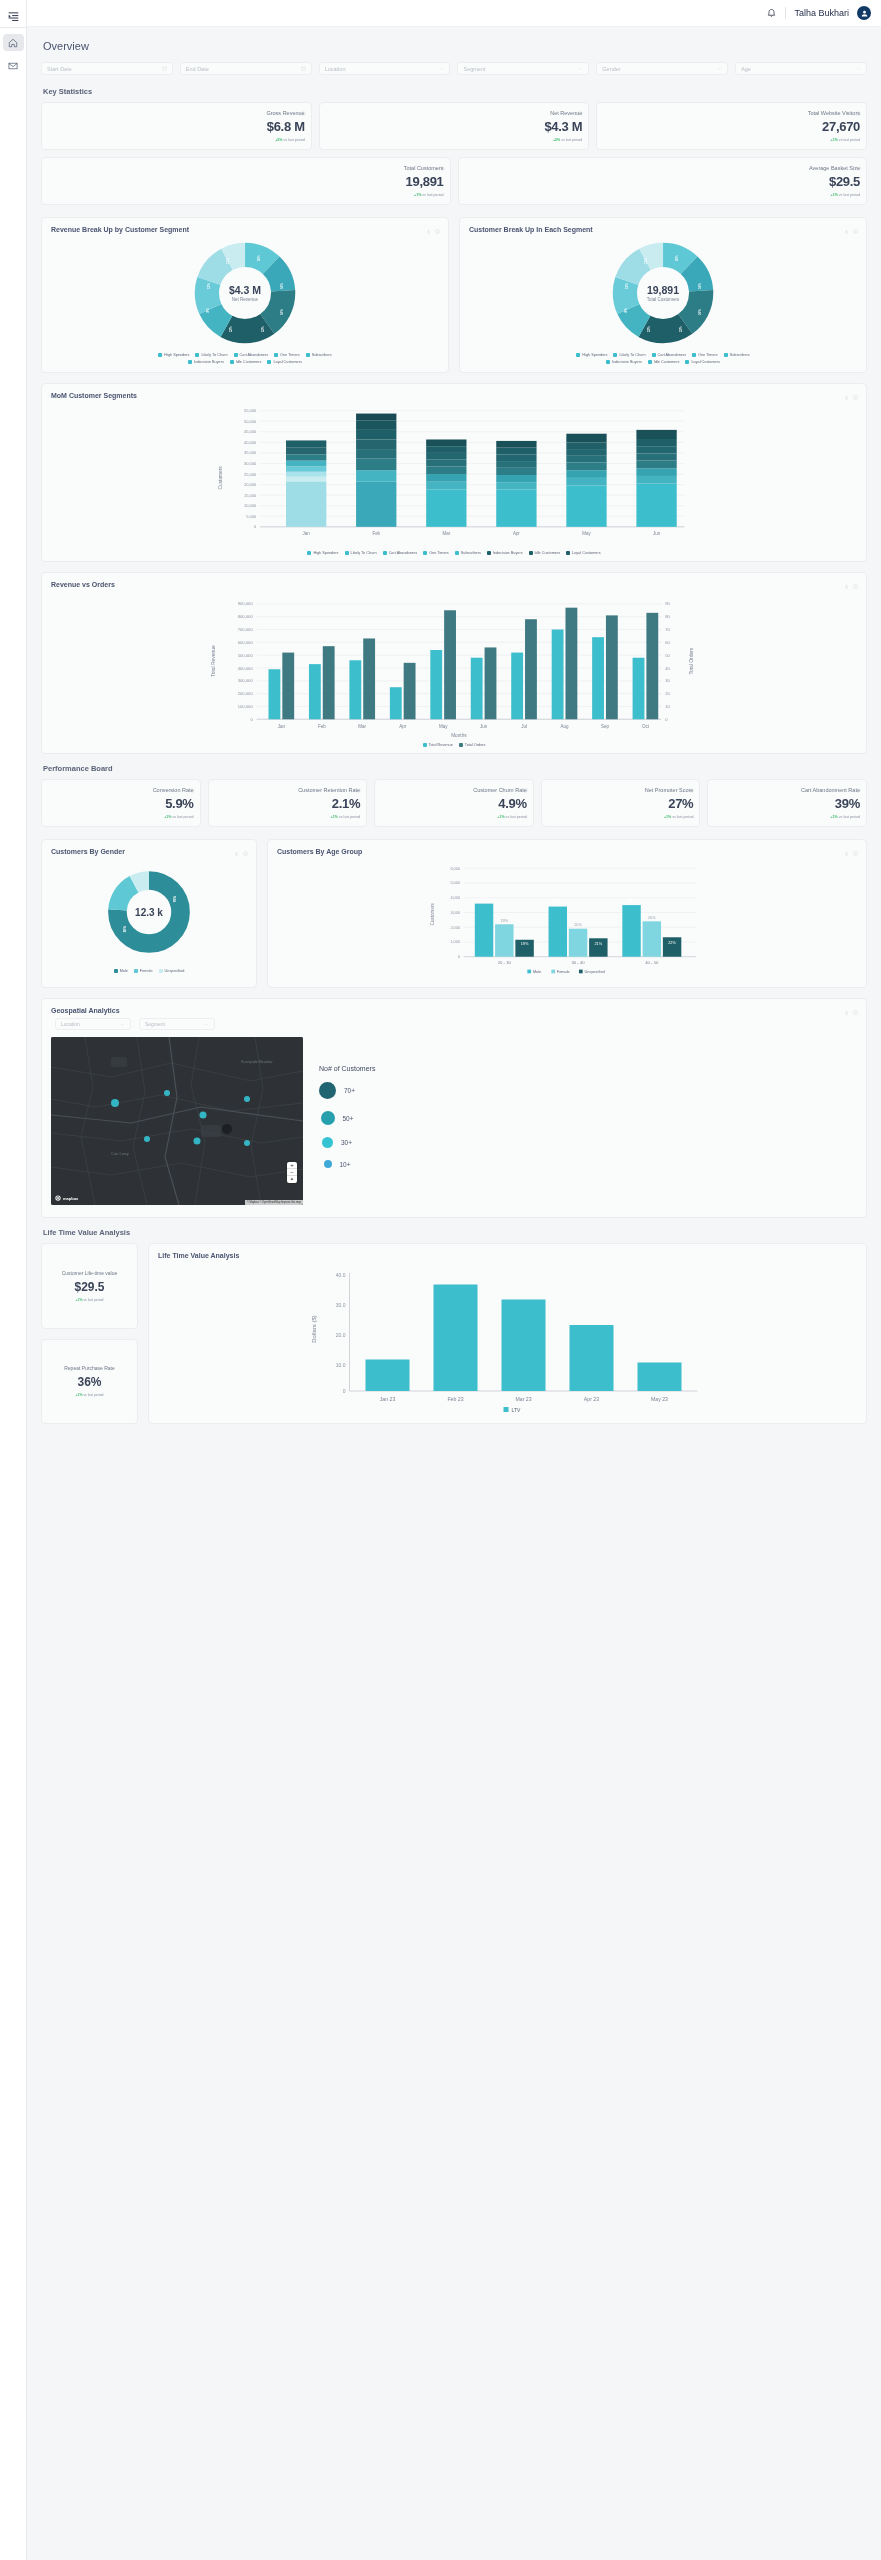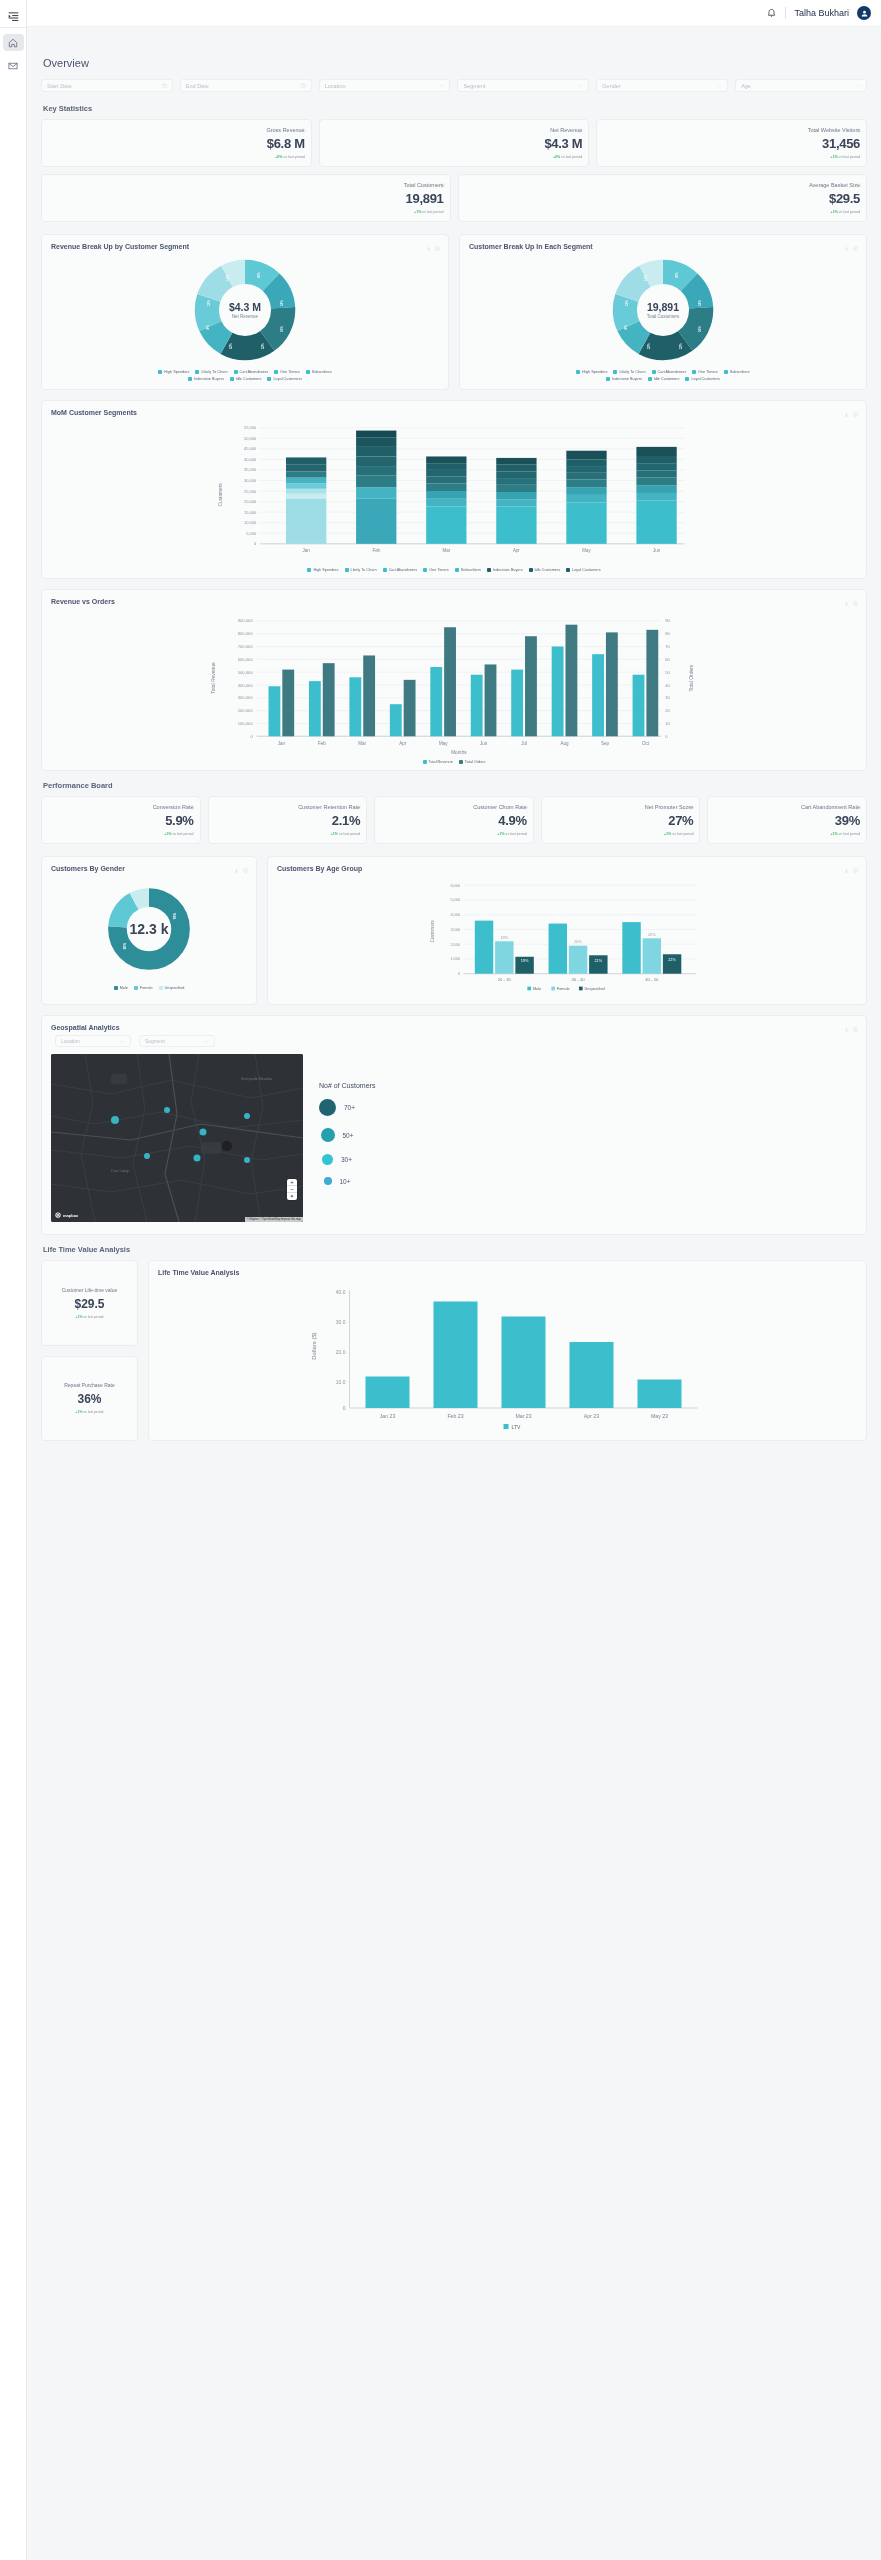--- a/index.html
+++ b/index.html
@@ -44,21 +44,21 @@
   .username { font-size: 9px; color: #1e2a45; }
   .avatar {
     width: 14px; height: 14px; border-radius: 50%;
     background: #123a66; display: flex; align-items: center; justify-content: center;
   }
 
   .content {
     flex: 1; background: #f5f6f7; padding: 10px 14px 14px 14px;
     overflow: hidden;
   }
-  .page-title { font-size: 11px; color: #4a5470; margin: 20px 0 10px 2px; font-weight: 400;}
+  .page-title { font-size: 11px; color: #4a5470; margin: 3px 0 10px 2px; font-weight: 400;}
 
   
   .filters { display: flex; gap: 7px; margin-bottom: 12px; }
   .filter {
     flex: 1; height: 13px; background: #fafbfb;
     border: 1px solid #eceef0; border-radius: 3px;
     display: flex; align-items: center; padding: 0 5px;
     font-size: 5.5px; color: #b9bfc7; justify-content: space-between;
   }
   .filter .ic { opacity: .55; display:flex; }
@@ -280,21 +280,21 @@
           <div class="stat-label">Net Revenue</div>
           <div class="stat-value">$4.3 M</div>
           <div class="stat-delta"><b>+5%</b><span> vs last period</span></div>
         </div>
         <div class="stat-card">
           <span class="info"><svg viewBox="0 0 16 16">
                 <circle cx="8" cy="8" r="6.5" fill="none" stroke="#9aa3b0" stroke-width="1.2"></circle>
                 <path d="M8 7 V11.5 M8 4.5 V5.3" stroke="#9aa3b0" stroke-width="1.2"></path>
               </svg></span>
           <div class="stat-label">Total Website Visitors</div>
-          <div class="stat-value">31,456</div>
+          <div class="stat-value">27,670</div>
           <div class="stat-delta"><b>+1%</b><span> vs last period</span></div>
         </div>
       </div>
 
       <div class="stat-row" style="margin-bottom:12px;">
         <div class="stat-card">
           <span class="info"><svg viewBox="0 0 16 16">
                 <circle cx="8" cy="8" r="6.5" fill="none" stroke="#9aa3b0" stroke-width="1.2"></circle>
                 <path d="M8 7 V11.5 M8 4.5 V5.3" stroke="#9aa3b0" stroke-width="1.2"></path>
               </svg></span>
@@ -792,21 +792,21 @@
               <svg viewBox="0 0 120 120" style="width:86px;height:86px;">
                 <circle cx="60" cy="60" r="44" fill="none" stroke="#2d8d99" stroke-width="26" stroke-dasharray="210.1 66.4" stroke-dashoffset="0"></circle>
                 <circle cx="60" cy="60" r="44" fill="none" stroke="#5ec8d4" stroke-width="26" stroke-dasharray="44.2 232.3" stroke-dashoffset="-210.1"></circle>
                 <circle cx="60" cy="60" r="44" fill="none" stroke="#c9ecf1" stroke-width="26" stroke-dasharray="22.1 254.4" stroke-dashoffset="-254.3"></circle>
               </svg>
               <svg viewBox="0 0 120 120" style="position:absolute;inset:0;width:86px;height:86px;">
                 <text class="slice-label" x="36" y="28" text-anchor="middle" style="font-size:4.6px">16%</text>
                 <text class="slice-label" x="78" y="98" text-anchor="middle" style="font-size:4.6px">76%</text>
               </svg>
               <div class="donut-center">
-                <div class="big" style="font-size:14px">12.3 k</div>
+                <div class="big" style="font-size:10px">12.3 k</div>
               </div>
             </div>
             <div class="legend" style="margin-top:14px;">
               <span class="lg">
                   <i class="sw" style="background:#2d8d99"></i>
                   <span>Male</span>
                 </span>
               <span class="lg">
                   <i class="sw" style="background:#5ec8d4"></i>
                   <span>Female</span>

